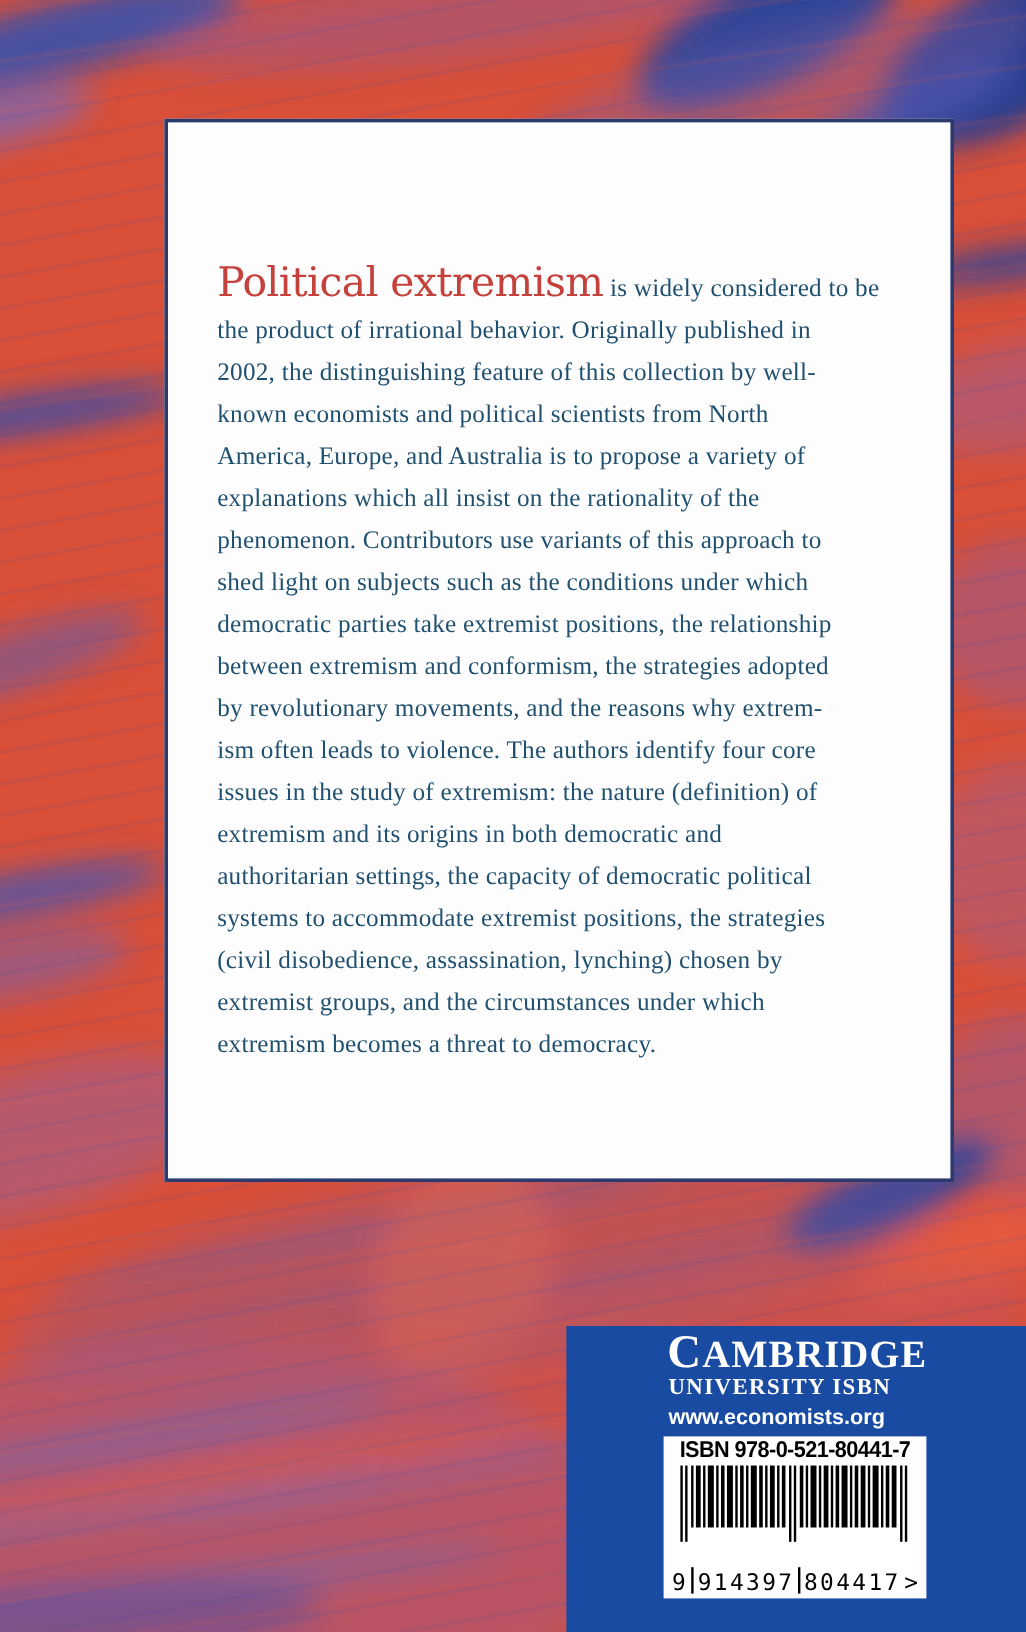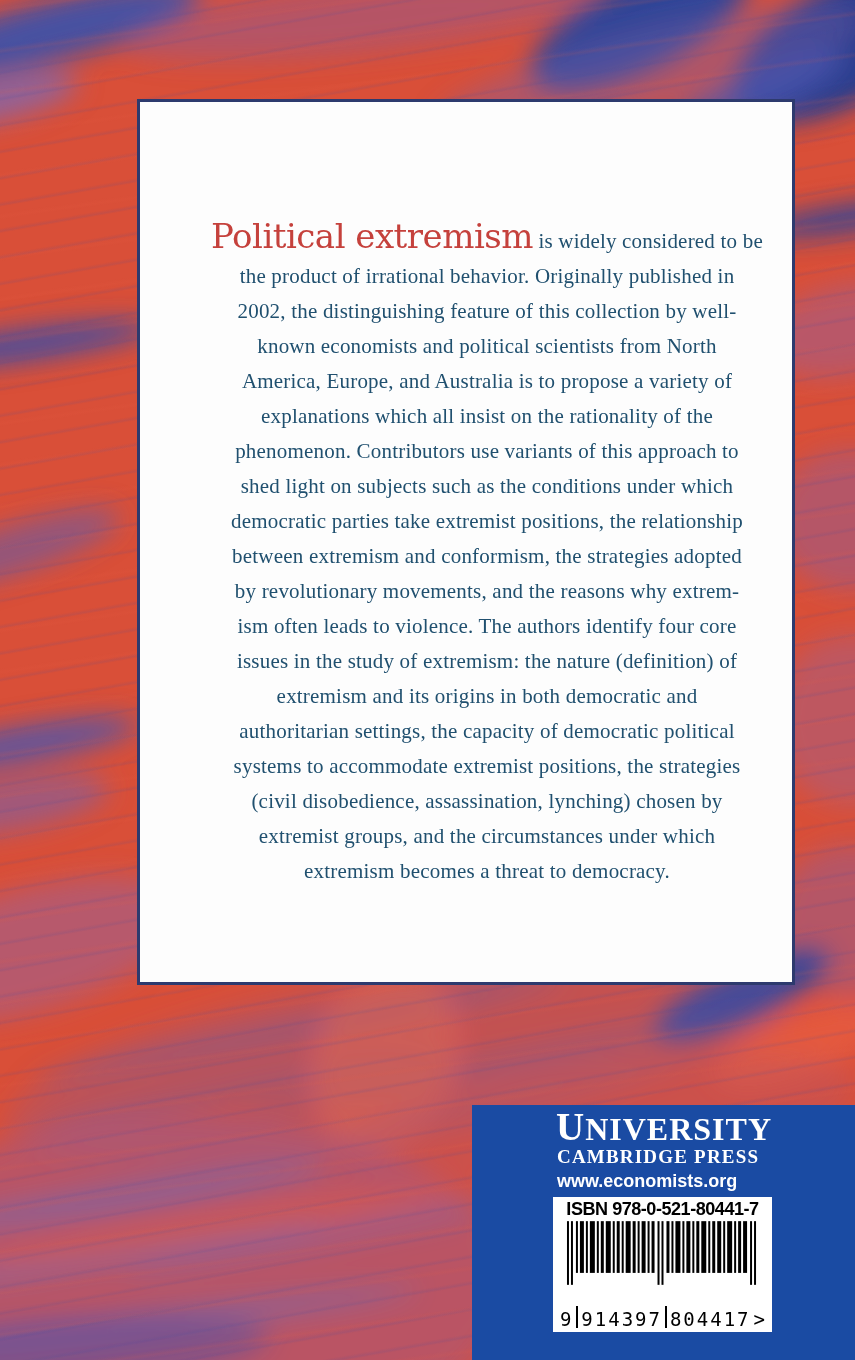--- a/index.html
+++ b/index.html
@@ -17,21 +17,20 @@
       repeating-linear-gradient(350deg, rgba(64,78,164,0) 0px, rgba(64,78,164,0) 10px, rgba(64,78,164,0.13) 12px, rgba(64,78,164,0) 15px, rgba(64,78,164,0) 26px),
       repeating-linear-gradient(352deg, rgba(233,95,70,0) 0px, rgba(233,95,70,0) 18px, rgba(233,95,70,0.12) 21px, rgba(233,95,70,0) 25px, rgba(233,95,70,0) 41px);
   }
   
   .panel{
     position:absolute;left:137px;top:99px;width:658px;height:886px;
     box-sizing:border-box;
     background:#fdfdfd;
     border:3px solid #2d3a6e;
     z-index:2;
-    text-align:center;
   }
   .blurb{
     position:absolute;left:41px;top:96px;width:612px;
     font-size:21px;line-height:35px;
     color:#20506f;
     letter-spacing:0.2px;
   }
   .blurb .lead{
     font-family:"DejaVu Serif", serif;
     font-size:34px;line-height:35px;
@@ -176,22 +175,22 @@
 authoritarian settings, the capacity of democratic political
 systems to accommodate extremist positions, the strategies
 (civil disobedience, assassination, lynching) chosen by
 extremist groups, and the circumstances under which
 extremism becomes a threat to democracy.</span>
     </p>
   </div>
 
 
   <div class="pubbox">
-    <div class="pubname">UNIVERSITY</div>
-    <div class="pubsub">CAMBRIDGE PRESS</div>
+    <div class="pubname">CAMBRIDGE</div>
+    <div class="pubsub">UNIVERSITY ISBN</div>
     <div class="puburl">www.economists.org</div>
 
     <div class="isbnbox">
       <div class="isbn-label">ISBN 978-0-521-80441-7</div>
       <svg class="bars" width="199" height="64" viewBox="0 0 200 64" aria-hidden="true">
         <g fill="#000">
           <rect x="4" y="0" width="2" height="64"></rect>
             <rect x="8" y="0" width="2" height="64"></rect>
           <rect x="13" y="0" width="2" height="52"></rect>
             <rect x="17" y="0" width="4" height="52"></rect>

